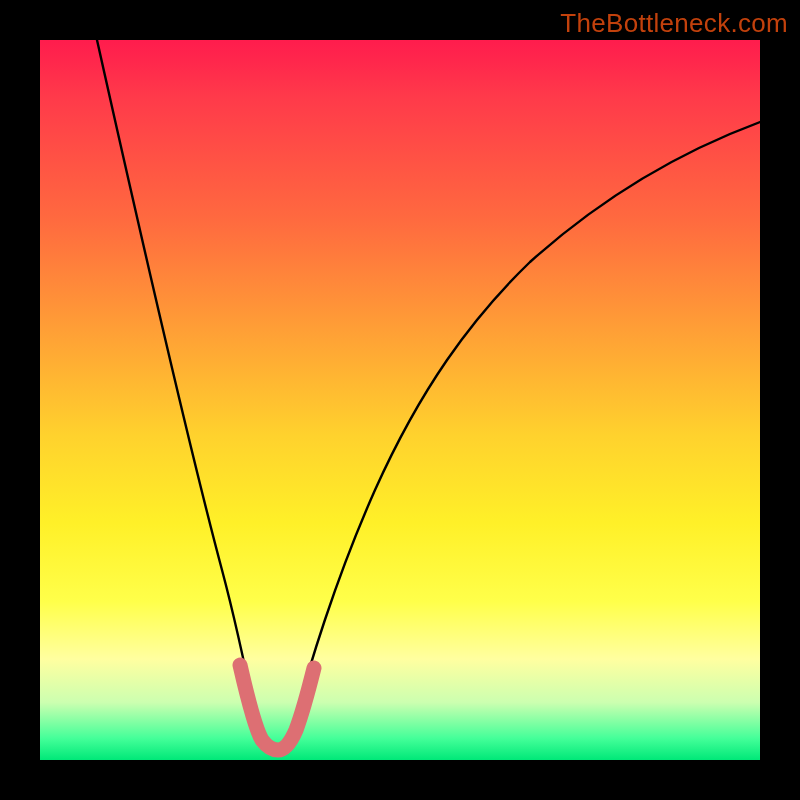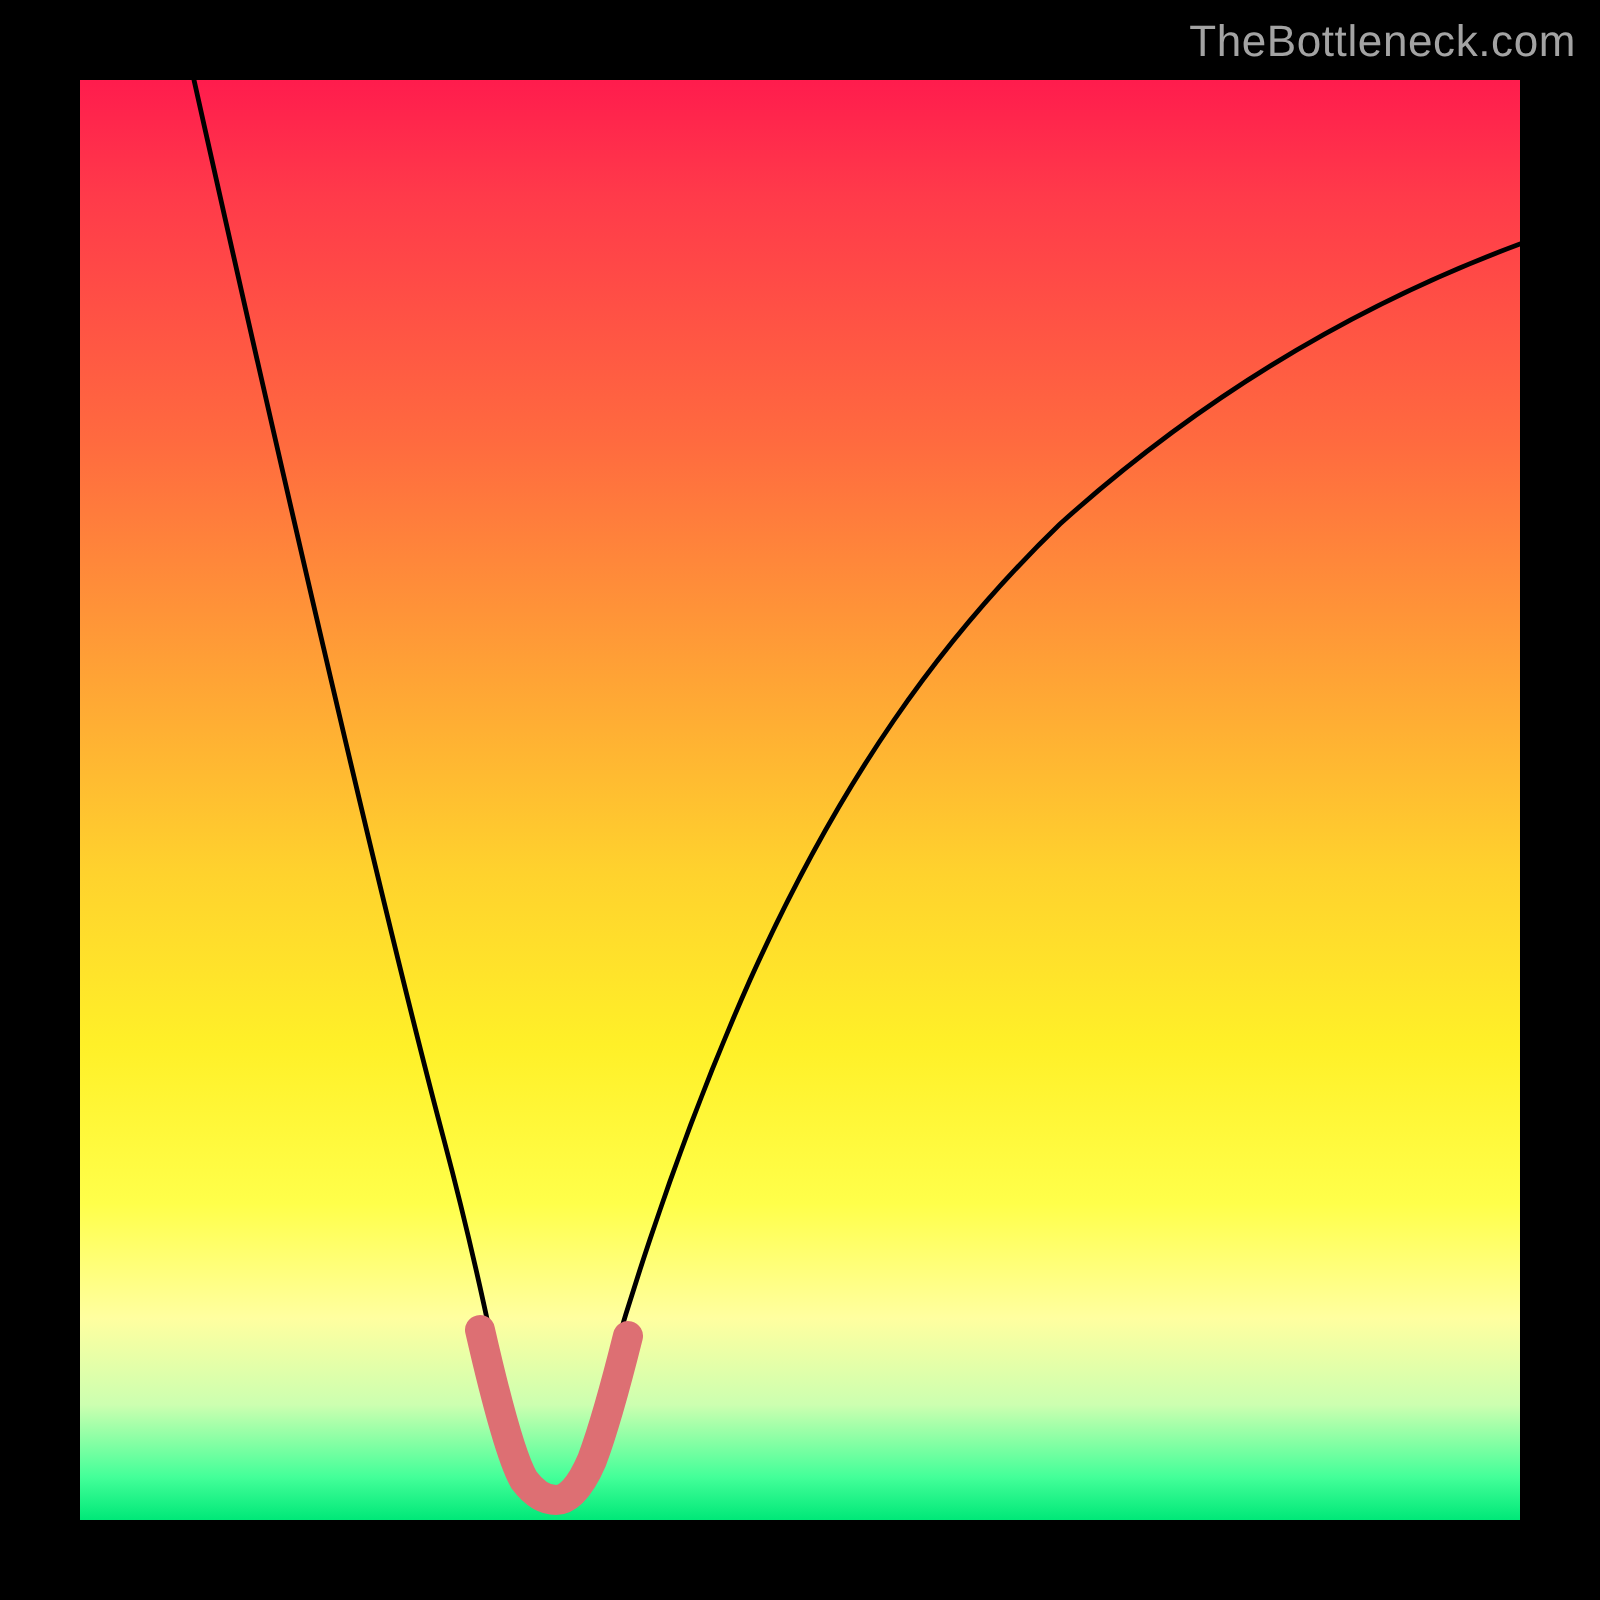--- a/index.html
+++ b/index.html
@@ -29,22 +29,22 @@
       #ffffa0 86%,
       #ccffb0 92%,
       #44ff99 97%,
       #00e878 100%
     );
   }
   .watermark {
     position: absolute;
     top: 8px;
     right: 12px;
-    color: #a3a3a3;
-    font-size: 22px;
+    color: #c2410c;
+    font-size: 26px;
     font-weight: 500;
     letter-spacing: 0.3px;
     z-index: 5;
   }
   svg.curve {
     position: absolute;
     left: 0;
     top: 0;
     width: 720px;
     height: 720px;

